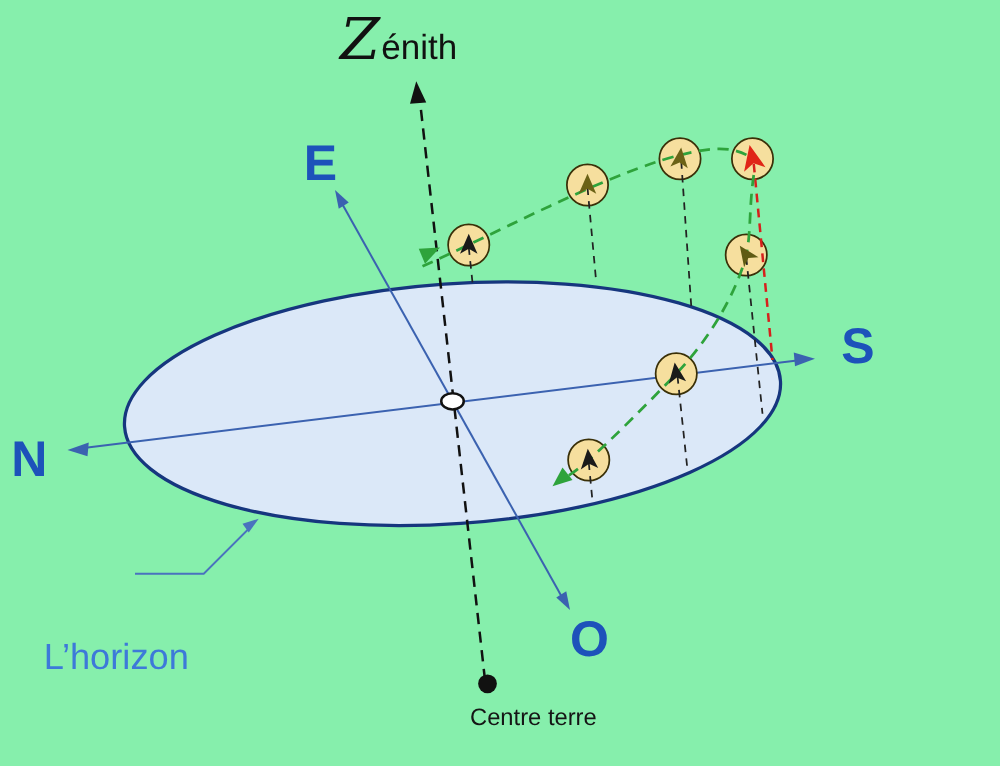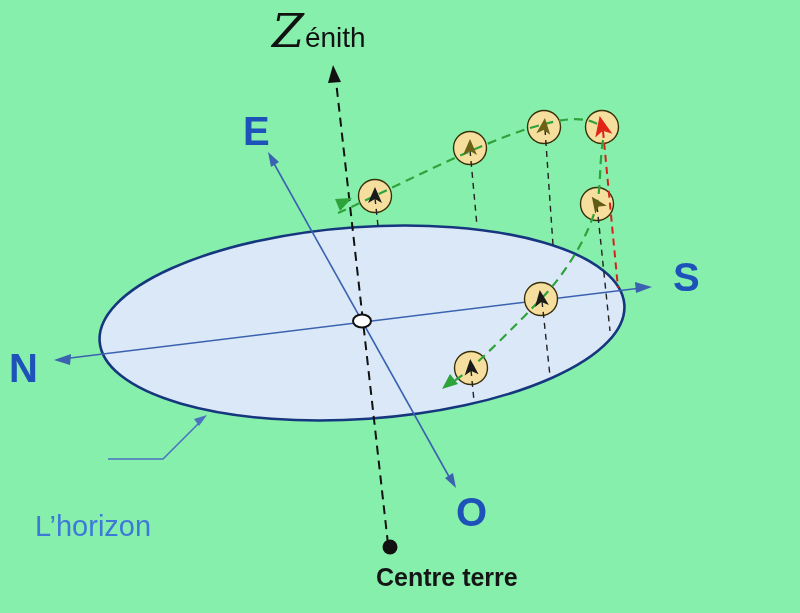--- a/index.html
+++ b/index.html
@@ -33,21 +33,21 @@
   .lbl-horizon{
     left:35px;top:467px;
     font-size:29px;color:#3d79d9;margin-top:45px;
   }
   .lbl-meridian{
     left:629px;top:107px;
     font-size:24px;color:#d32b1e;
   }
   .lbl-earthcenter{
     left:376px;top:565px;
-    font-size:25px;color:#151515;font-weight:bold;
+    font-size:19px;color:#151515;
   }
 </style>
 </head>
 <body>
 
 <div id="stage">
 
   <svg id="diagram-svg" width="800" height="613" viewBox="0 0 800 613">
 
     <ellipse cx="362" cy="323" rx="263" ry="96" transform="rotate(-4 362 323)" stroke-width="2.6" fill="#dbe8f8" stroke="#16367e"></ellipse>

